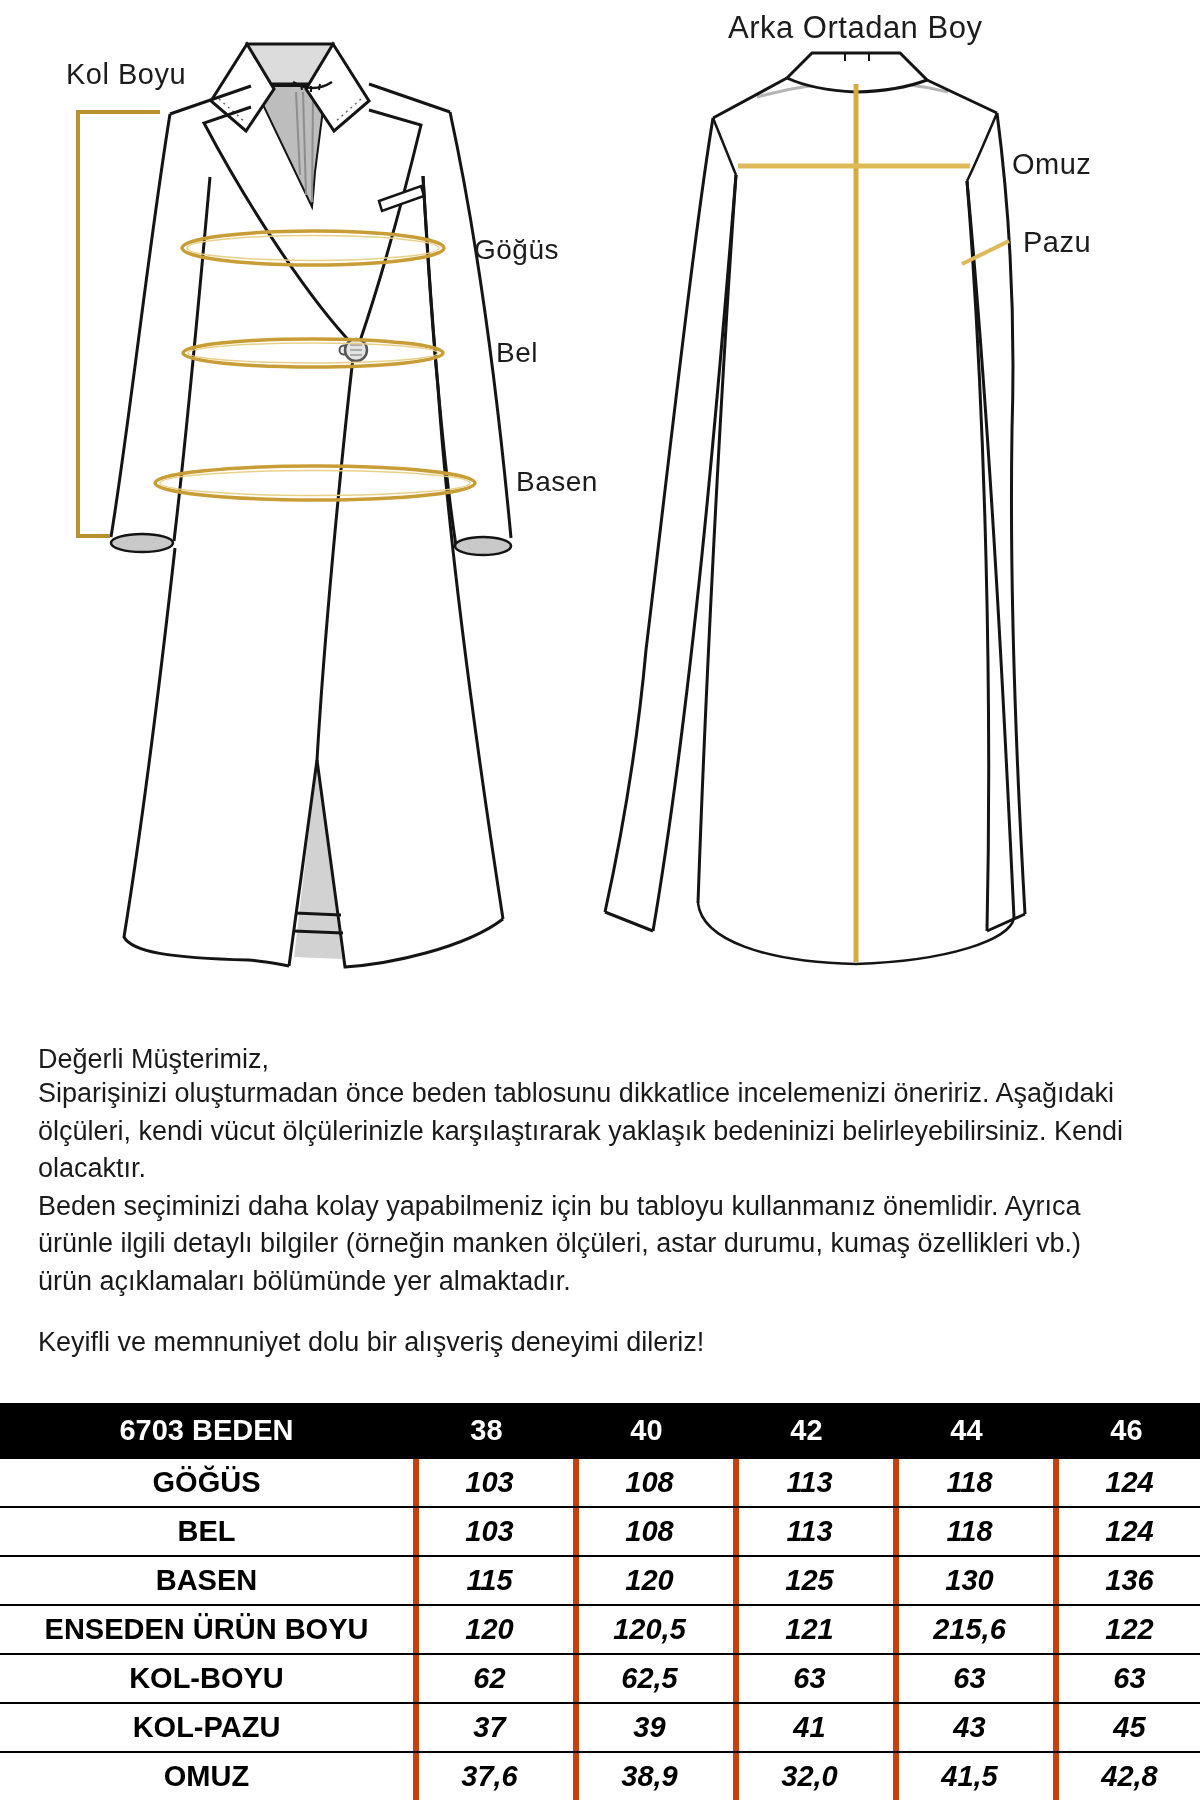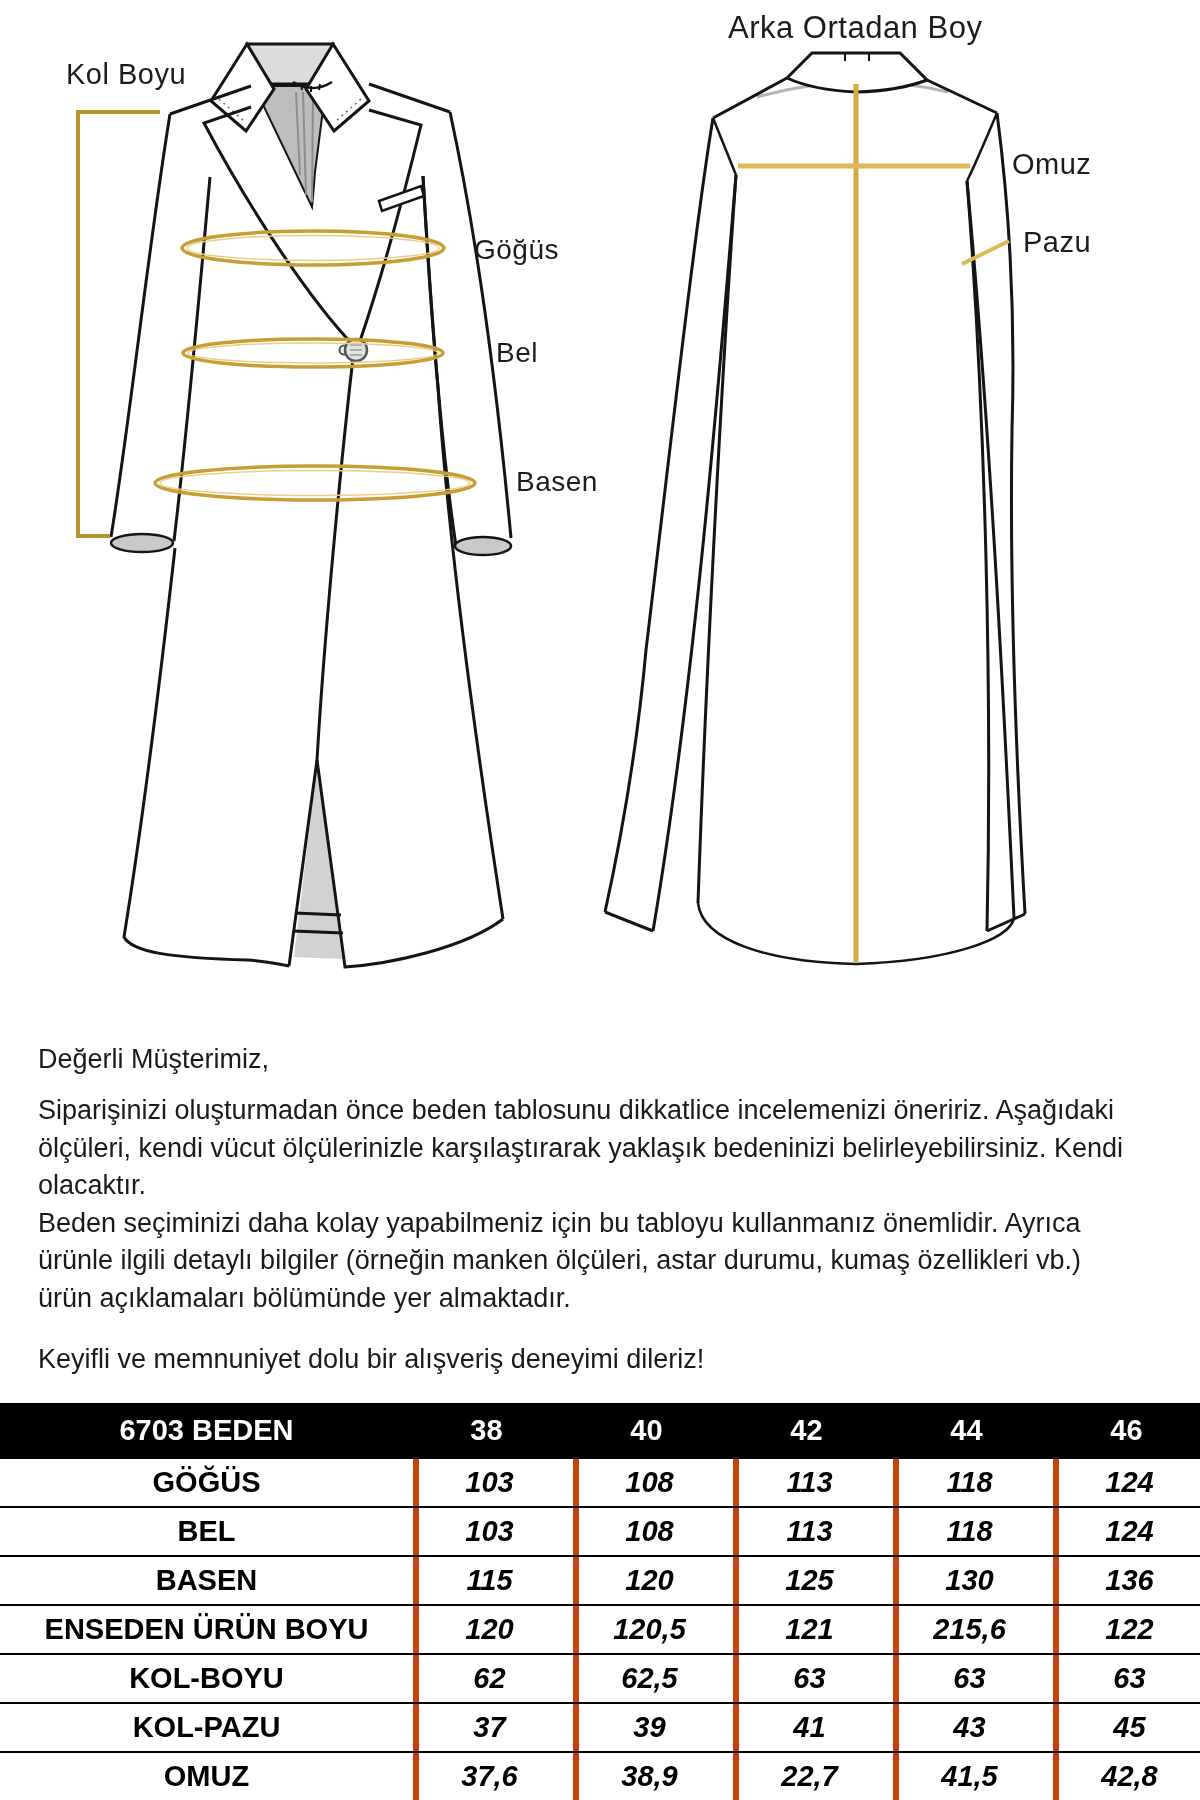--- a/index.html
+++ b/index.html
@@ -17,21 +17,21 @@
   .lbl-gogus      { left:474px;  top:234px; }
   .lbl-bel        { left:496px;  top:337px; }
   .lbl-basen      { left:516px;  top:466px; }
   .lbl-omuz       { left:1012px; top:148px; font-size:29px; }
   .lbl-pazu       { left:1023px; top:226px; font-size:29px; }
 
   .intro {
     position:absolute; left:38px; top:1044px; width:1135px;
     font-size:27px; color:#1a1a1a;
   }
-  .intro .greeting { margin-bottom:17px; }
+  .intro .greeting { }
   .intro .tline { line-height:37.5px; }
   .intro .closing { margin-top:24px; }
 
   .size-table {
     position:absolute; left:0; top:1403px; width:1200px;
     border-bottom:2px solid #000;
     font-weight:bold; font-size:29px;
   }
   .tr { display:grid; grid-template-columns:400px repeat(5,1fr); }
   .tr.head { background:#000; color:#fff; height:54px; }
@@ -206,19 +206,19 @@
       <div class="tc">37</div>
       <div class="tc">39</div>
       <div class="tc">41</div>
       <div class="tc">43</div>
       <div class="tc">45</div>
     </div>
     <div class="tr data">
       <div class="tc">OMUZ</div>
       <div class="tc">37,6</div>
       <div class="tc">38,9</div>
-      <div class="tc">22,7</div>
+      <div class="tc">32,0</div>
       <div class="tc">41,5</div>
       <div class="tc">42,8</div>
     </div>
   </div>
 
 </div>
 
 </body></html>

